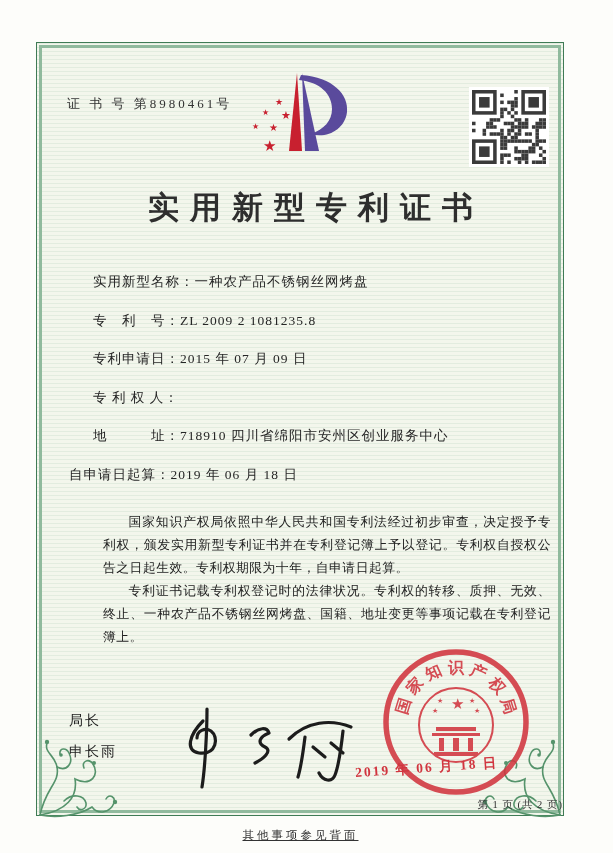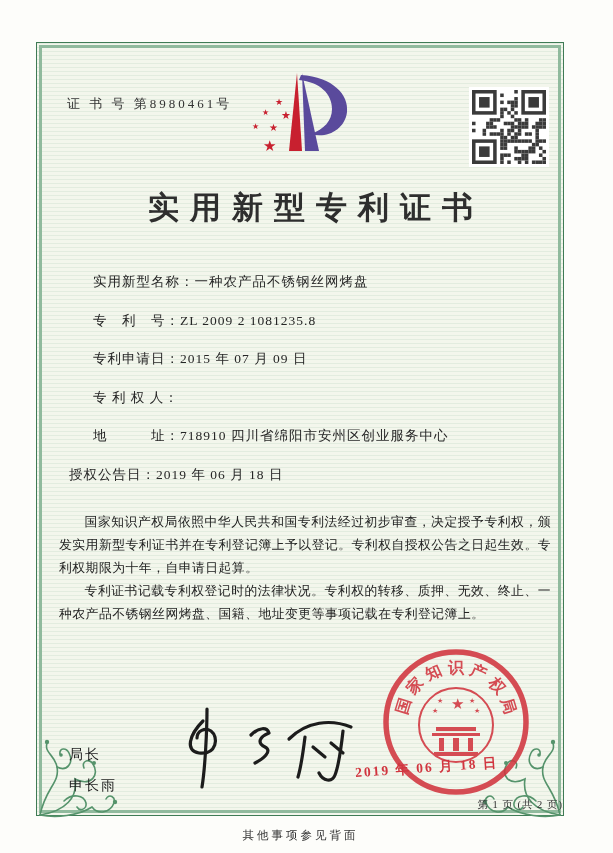--- a/index.html
+++ b/index.html
@@ -19,30 +19,30 @@
   .title { position:absolute; top:144px; left:16px; width:100%; text-align:center;
            font-size:31px; font-weight:bold; letter-spacing:11px; color:#2e2e2e; }
   .fields { position:absolute; left:32px; top:220px; right:26px; font-size:13.5px; color:#262626; }
   .frow { display:flex; height:38.5px; align-items:center; letter-spacing:1px; }
   .frow .lab { white-space:pre;margin-left:24px; }
   .frow .val { white-space:pre; }
   .grant { display:flex; height:38.5px; align-items:center; letter-spacing:1px; }
   .grant .pair1 { width:262px; display:flex; }
   .paras { position:absolute; left:22px; right:12px; top:468px; font-size:12.8px;
            line-height:23px; color:#222; text-align:justify; letter-spacing:0.5px; }
-  .paras p { text-indent:2em; }
-  .officer { position:absolute; left:32px; top:696px; font-size:14px; color:#222; letter-spacing:2px; line-height:31px; }
+  .paras p { text-indent:2em;margin-left:44px; }
+  .officer { position:absolute; left:32px; top:662px; font-size:14px; color:#222; letter-spacing:2px; line-height:31px; }
   .sig { position:absolute; left:118px; top:648px; }
   .seal { position:absolute; left:344px; top:604px; }
   .seal-date { position:absolute; left:318px; top:716px; font-size:13.5px; font-weight:bold;
                color:#d1353f; letter-spacing:2px; transform:rotate(-4deg); white-space:pre; }
   .footer-page { position:absolute; left:0; right:0; bottom:3px; text-align:right;
                  font-size:10.5px; color:#333; letter-spacing:1px; }
   .back-note { position:absolute; left:0; right:12px; top:828px; text-align:center;
-               font-size:11.5px; color:#333; letter-spacing:3px; }
+               font-size:11.5px; color:#333; letter-spacing:3px;text-decoration:underline; }
   .flourish { position:absolute; bottom:-3px; }
   .flourish.left { left:-3px; }
   .flourish.right { right:-3px; transform:scaleX(-1); }
 </style>
 </head>
 <body>
 
 <div class="paper">
   <div class="frame">
 
@@ -244,21 +244,21 @@
       </div>
       <div class="frow">
         <span class="lab">专 利 权 人：</span>
       </div>
       <div class="frow">
         <span class="lab">地　　　址：</span>
         <span class="val">718910 四川省绵阳市安州区创业服务中心</span>
       </div>
       <div class="grant">
         <span class="pair1">
-          <span class="lab">授权公告日：</span>
+          <span class="lab">自申请日起算：</span>
           <span class="val">2019 年 06 月 18 日</span>
         </span>
       </div>
     </div>
 
     <div class="paras">
       <p>国家知识产权局依照中华人民共和国专利法经过初步审查，决定授予专利权，颁发实用新型专利证书并在专利登记簿上予以登记。专利权自授权公告之日起生效。专利权期限为十年，自申请日起算。</p>
       <p>专利证书记载专利权登记时的法律状况。专利权的转移、质押、无效、终止、一种农产品不锈钢丝网烤盘、国籍、地址变更等事项记载在专利登记簿上。</p>
     </div>
 

